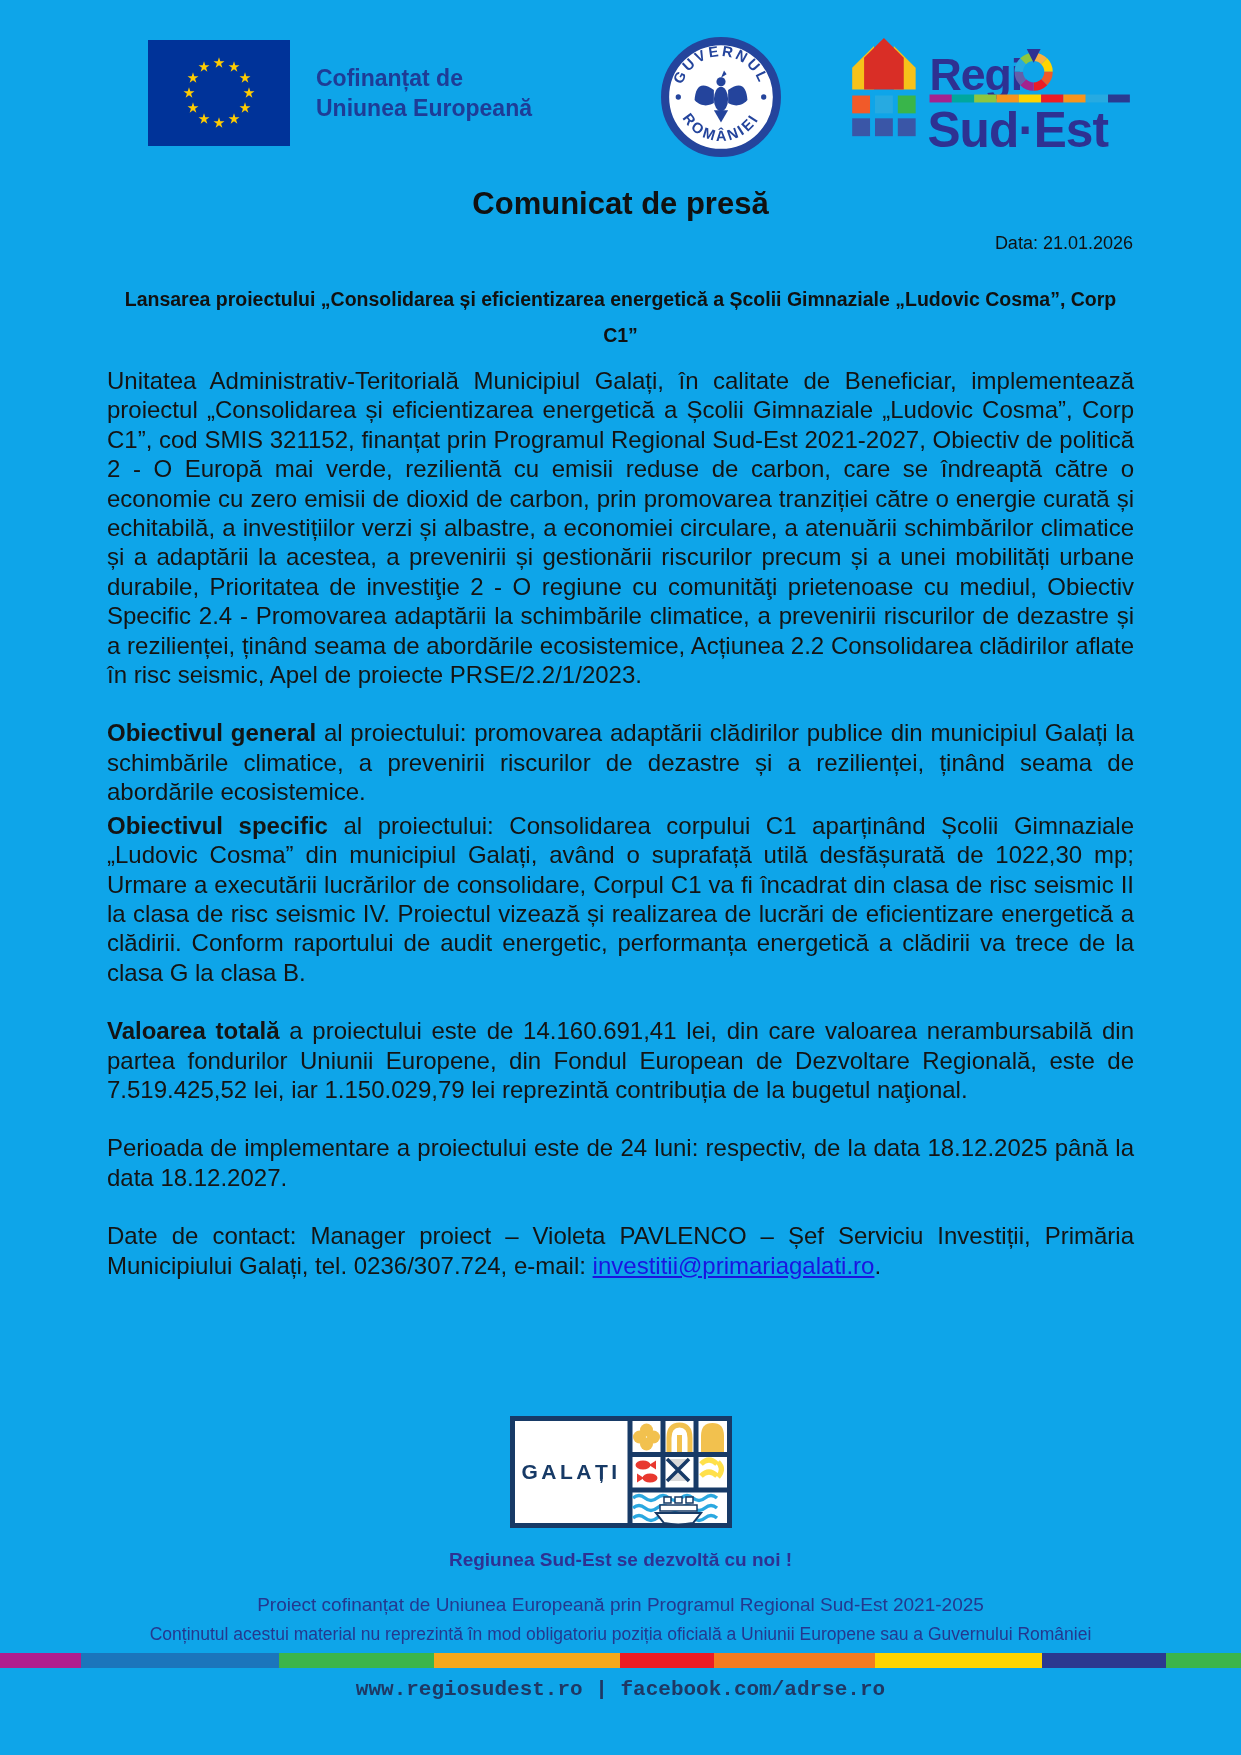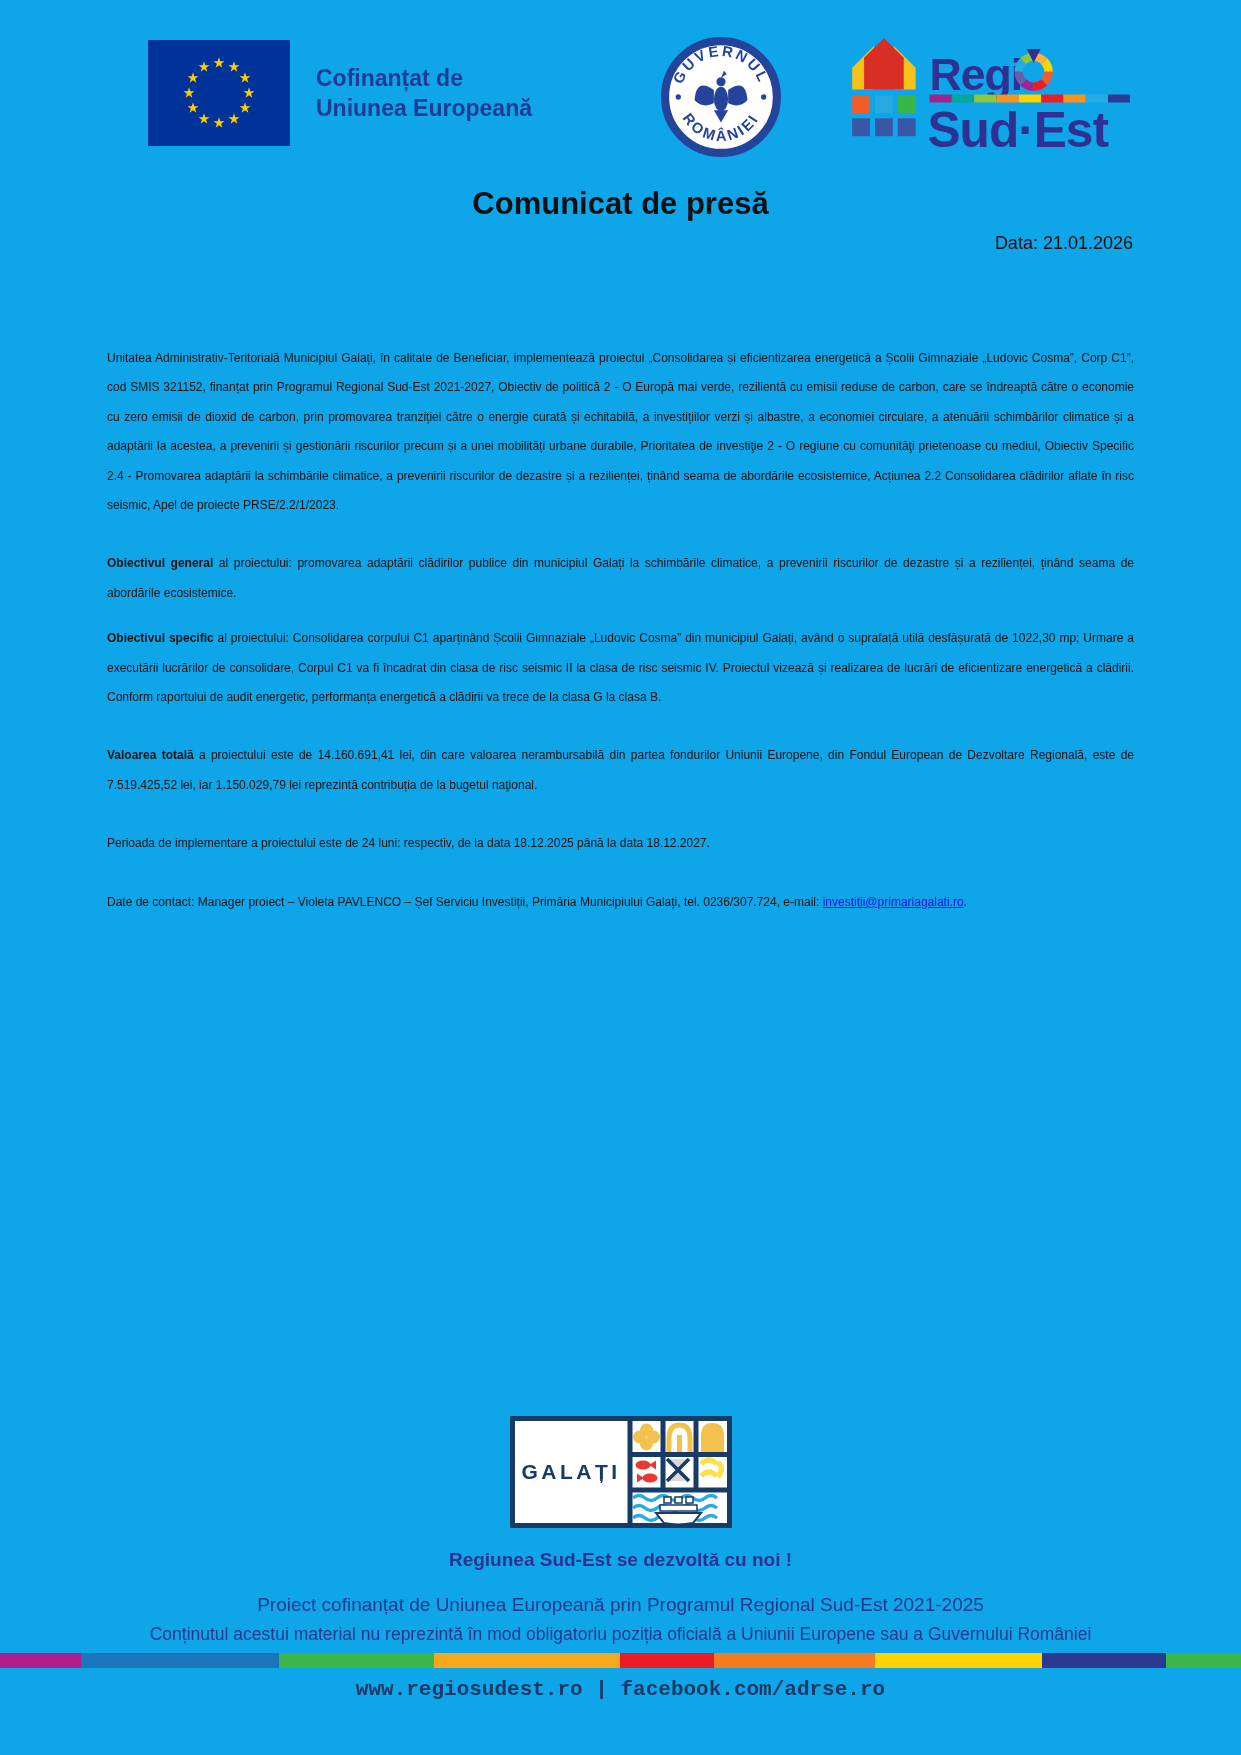--- a/index.html
+++ b/index.html
@@ -19,24 +19,24 @@
   .regio-block{position:absolute;left:704px;top:2px;}
 
   
   .doc-title{position:absolute;top:186px;left:0;width:100%;text-align:center;
     font-size:31px;font-weight:bold;color:#111;}
   .doc-date{position:absolute;top:233px;right:108px;font-size:18px;color:#111;}
   .doc-subtitle{position:absolute;top:281px;left:107px;width:1027px;text-align:center;
     font-size:19.5px;font-weight:bold;line-height:36px;color:#111;}
 
   
-  .body-text{position:absolute;top:344px;left:107px;width:1027px;
-    font-size:12px;line-height:29.4px;text-align:justify;color:#141414;}
+  .body-text{position:absolute;top:366px;left:107px;width:1027px;
+    font-size:24px;line-height:29.4px;text-align:justify;color:#141414;}
   .body-text p{margin:0 0 29px 0;}
-  .body-text p.tight{margin-bottom:16px;}
+  .body-text p.tight{margin-bottom:4px;}
   .bold{font-weight:bold;}
   .email-link{color:#1a14e0;text-decoration:underline;cursor:pointer;}
 
   
   .galati{position:absolute;top:1416px;left:50%;transform:translateX(-50%);}
 
   
   .f-slogan{position:absolute;top:1549px;left:0;width:100%;text-align:center;
     font-size:19px;font-weight:bold;color:#2e3192;}
   .f-line1{position:absolute;top:1594px;left:0;width:100%;text-align:center;
@@ -144,20 +144,21 @@
           <rect x="258" y="57" width="22" height="8" fill="#2b3990"></rect>
         </g>
 
         <text x="76" y="110" font-size="50" font-weight="800" fill="#2e3192" letter-spacing="-1">Sud·Est</text>
       </svg>
     </div>
   </div>
 
   <div class="doc-title">Comunicat de presă</div>
   <div class="doc-date">Data: 21.01.2026</div>
+  <div class="doc-subtitle">Lansarea proiectului „Consolidarea și eficientizarea energetică a Școlii Gimnaziale „Ludovic Cosma”, Corp C1”</div>
 
   <div class="body-text">
     <p>Unitatea Administrativ-Teritorială Municipiul Galați, în calitate de Beneficiar, implementează proiectul „Consolidarea și eficientizarea energetică a Școlii Gimnaziale „Ludovic Cosma”, Corp C1”, cod SMIS 321152, finanțat prin Programul Regional Sud-Est 2021-2027, Obiectiv de politică 2 - O Europă mai verde, rezilientă cu emisii reduse de carbon, care se îndreaptă către o economie cu zero emisii de dioxid de carbon, prin promovarea tranziției către o energie curată și echitabilă, a investițiilor verzi și albastre, a economiei circulare, a atenuării schimbărilor climatice și a adaptării la acestea, a prevenirii și gestionării riscurilor precum și a unei mobilități urbane durabile, Prioritatea de investiţie 2 - O regiune cu comunităţi prietenoase cu mediul, Obiectiv Specific 2.4 - Promovarea adaptării la schimbările climatice, a prevenirii riscurilor de dezastre și a rezilienței, ținând seama de abordările ecosistemice, Acțiunea 2.2 Consolidarea clădirilor aflate în risc seismic, Apel de proiecte PRSE/2.2/1/2023.</p>
 
     <p class="tight"><span class="bold">Obiectivul general</span><span> al proiectului: promovarea adaptării clădirilor publice din municipiul Galați la schimbările climatice, a prevenirii riscurilor de dezastre și a rezilienței, ținând seama de abordările ecosistemice.</span></p>
 
     <p><span class="bold">Obiectivul specific</span><span> al proiectului: Consolidarea corpului C1 aparținând Școlii Gimnaziale „Ludovic Cosma” din municipiul Galați, având o suprafață utilă desfășurată de 1022,30 mp; Urmare a executării lucrărilor de consolidare, Corpul C1 va fi încadrat din clasa de risc seismic II la clasa de risc seismic IV. Proiectul vizează și realizarea de lucrări de eficientizare energetică a clădirii. Conform raportului de audit energetic, performanța energetică a clădirii va trece de la clasa G la clasa B.</span></p>
 
     <p><span class="bold">Valoarea totală</span><span> a proiectului este de 14.160.691,41 lei, din care valoarea nerambursabilă din partea fondurilor Uniunii Europene, din Fondul European de Dezvoltare Regională, este de 7.519.425,52 lei, iar 1.150.029,79 lei reprezintă contribuția de la bugetul naţional.</span></p>
 

